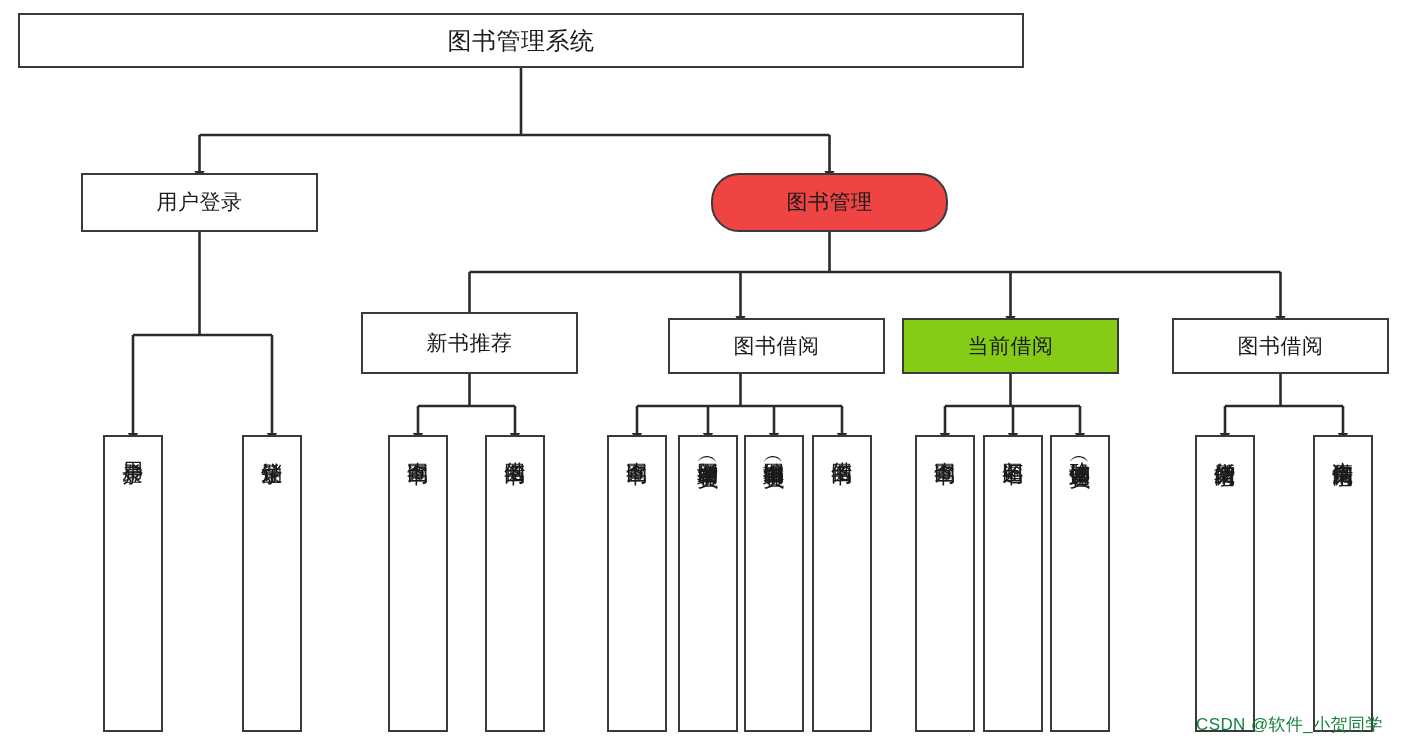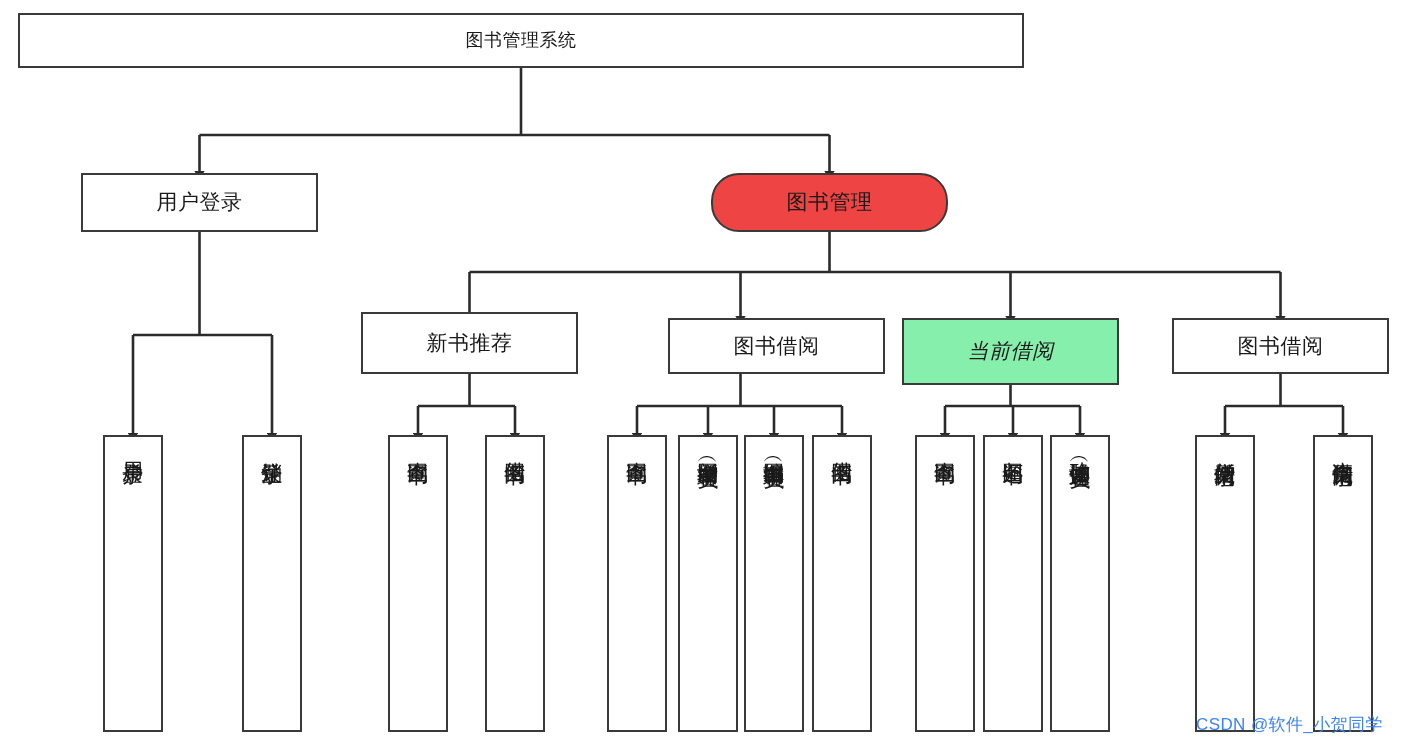--- a/index.html
+++ b/index.html
@@ -41,41 +41,41 @@
     display: block;
     text-align: center;
     line-height: 1.06;
     white-space: nowrap;
   }
   .node.horizontal .node-label {
     font-size: 21px;
     letter-spacing: 0.5px;
   }
   .node.root .node-label {
-    font-size: 18px;
+    font-size: 24px;
     letter-spacing: 0.5px;
   }
   .node.vertical {
     align-items: flex-start;
     padding-top: 8px;
   }
   .node.vertical .node-label {
     writing-mode: vertical-rl;
     text-orientation: upright;
     font-size: 21px;
     line-height: 1.22;
     letter-spacing: 1px;
     white-space: nowrap;
   }
   .watermark {
     position: absolute;
     left: 1196px;
     top: 713px;
     font-size: 17px;
-    color: #3b82f6;
+    color: #15803d;
     letter-spacing: 0.4px;
     white-space: nowrap;
     user-select: none;
   }
 </style>
 </head>
 <body>
 
 <div id="diagram-root">
 
@@ -131,21 +131,21 @@
       </div>
       <div class="node horizontal level1" style="left: 711px; top: 173px; width: 237px; height: 59px; border-color: rgb(58, 58, 58); background: #ef4444; border-radius: 28px;">
         <span class="node-label">图书管理</span>
       </div>
       <div class="node horizontal level2" style="left: 361px; top: 312px; width: 217px; height: 62px; border-color: rgb(58, 58, 58); background: rgb(255, 255, 255);">
         <span class="node-label">新书推荐</span>
       </div>
       <div class="node horizontal level2" style="left: 668px; top: 318px; width: 217px; height: 56px; border-color: rgb(58, 58, 58); background: rgb(255, 255, 255);">
         <span class="node-label">图书借阅</span>
       </div>
-      <div class="node horizontal level2" style="left: 902px; top: 318px; width: 217px; height: 67px; border-color: rgb(58, 58, 58); background: #86efac; font-style: italic;">
+      <div class="node horizontal level2" style="left: 902px; top: 318px; width: 217px; height: 56px; border-color: rgb(58, 58, 58); background: #84cc16;">
         <span class="node-label">当前借阅</span>
       </div>
       <div class="node horizontal level2" style="left: 1172px; top: 318px; width: 217px; height: 56px; border-color: rgb(58, 58, 58); background: rgb(255, 255, 255);">
         <span class="node-label">图书借阅</span>
       </div>
       <div class="node vertical leaf" style="left: 103px; top: 435px; width: 60px; height: 297px; border-color: rgb(58, 58, 58); background: rgb(255, 255, 255);">
         <span class="node-label">用户登录</span>
       </div>
       <div class="node vertical leaf" style="left: 242px; top: 435px; width: 60px; height: 297px; border-color: rgb(58, 58, 58); background: rgb(255, 255, 255);">
         <span class="node-label">注销登录</span>

